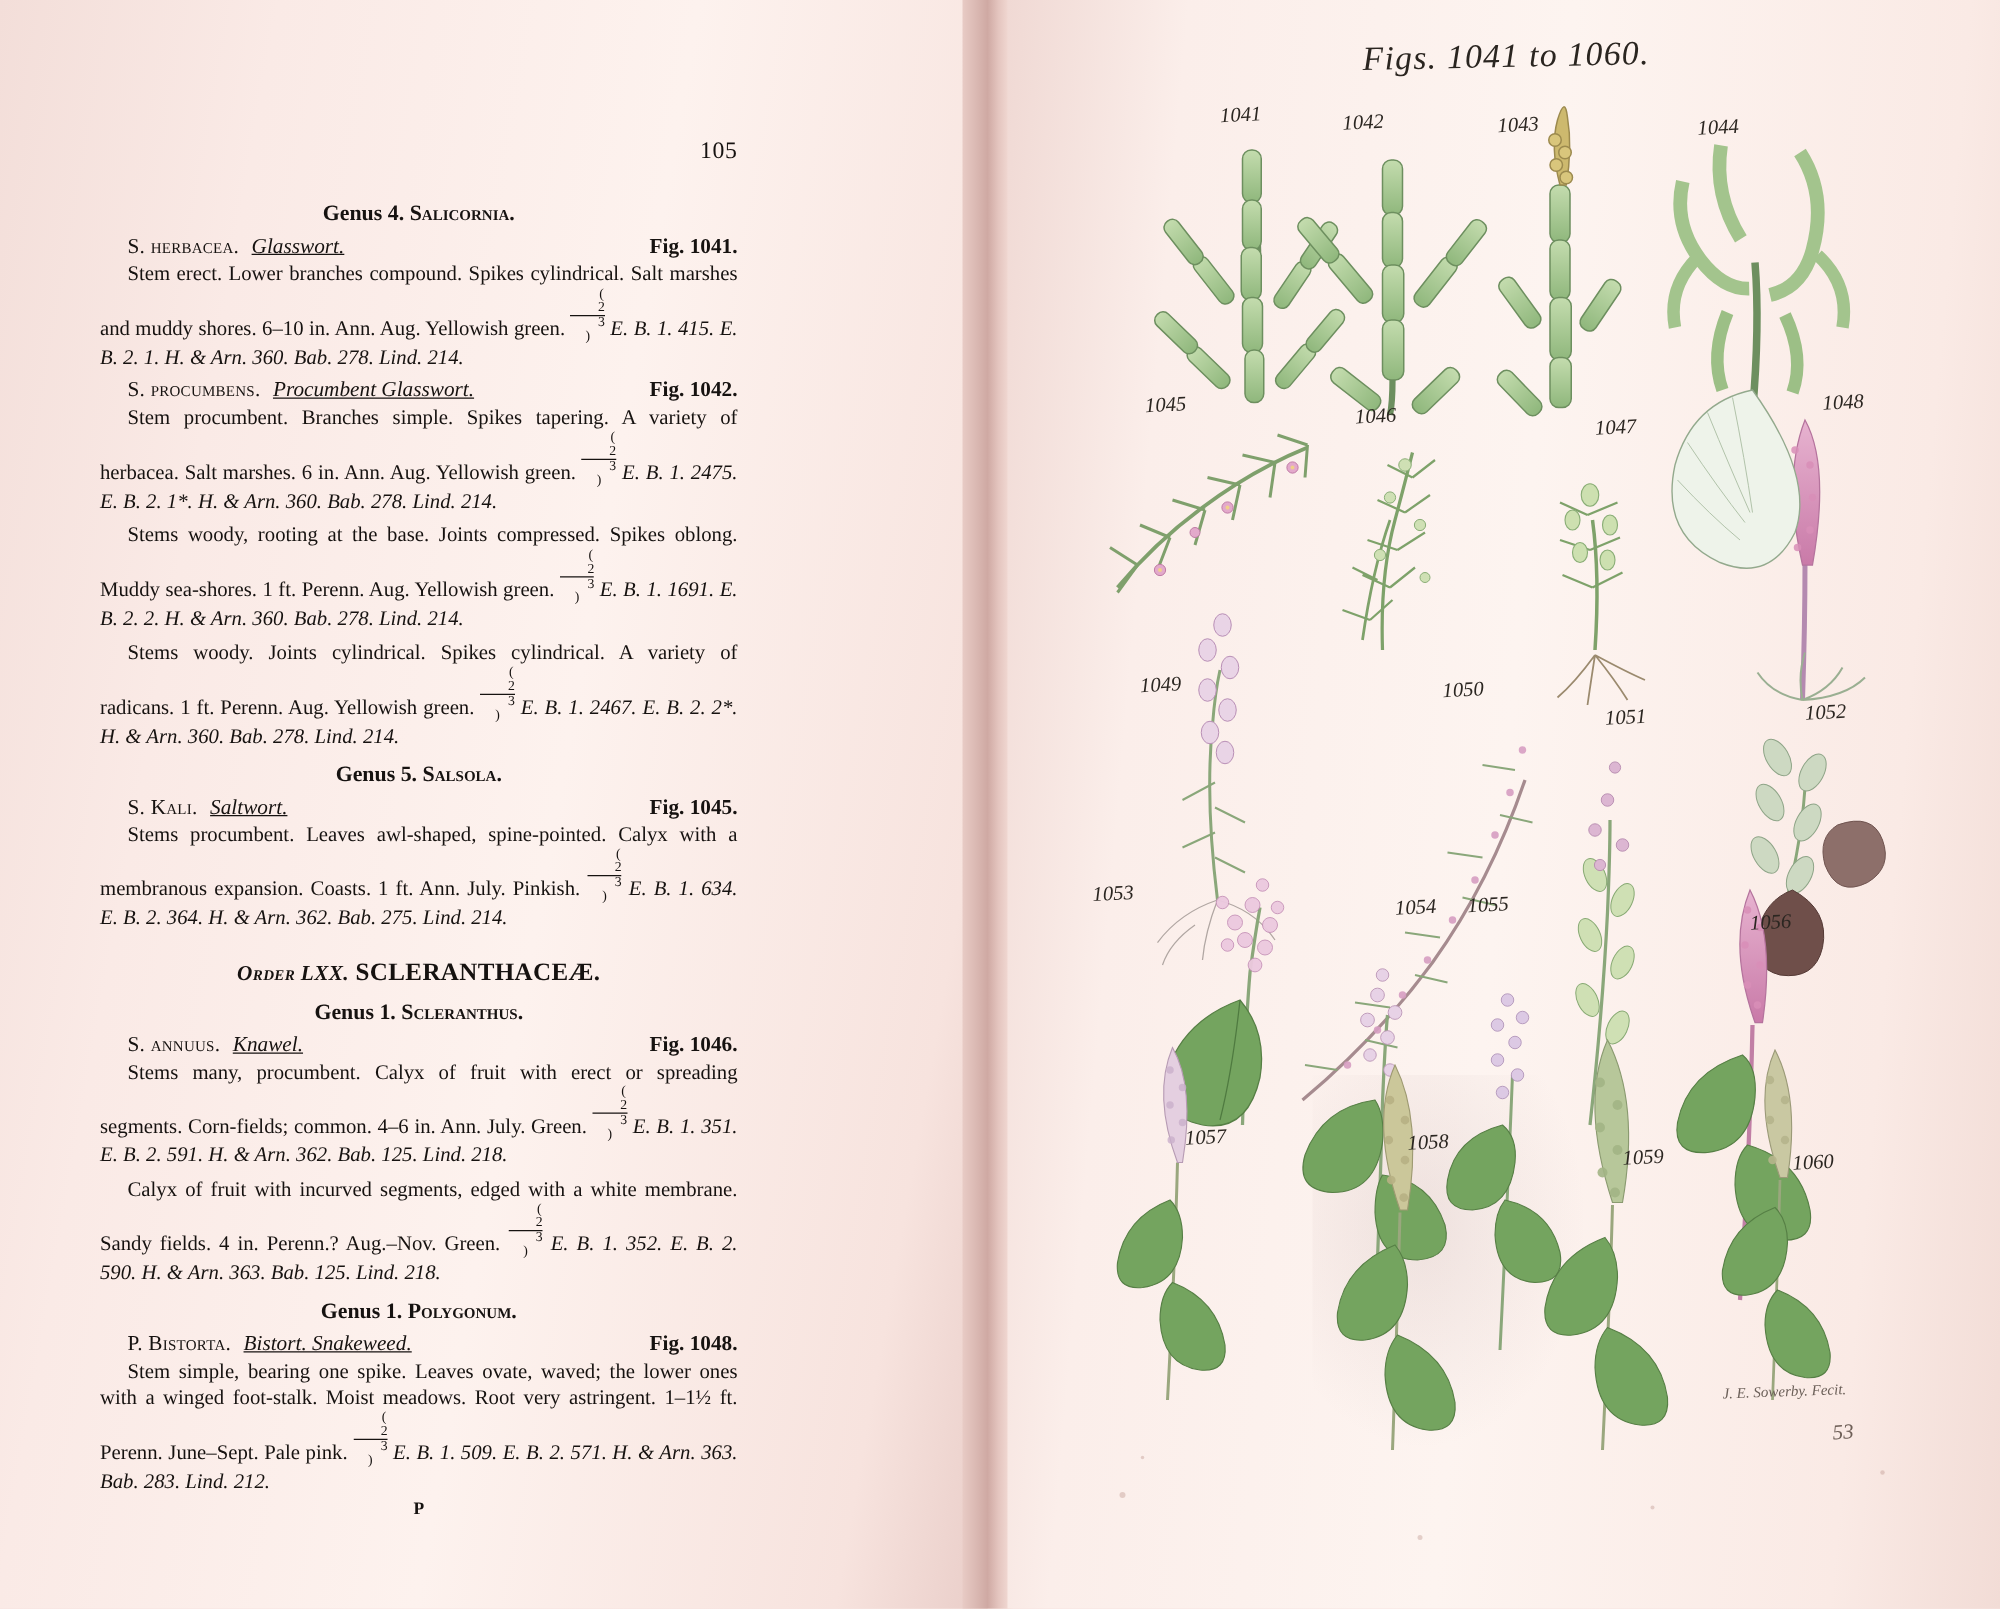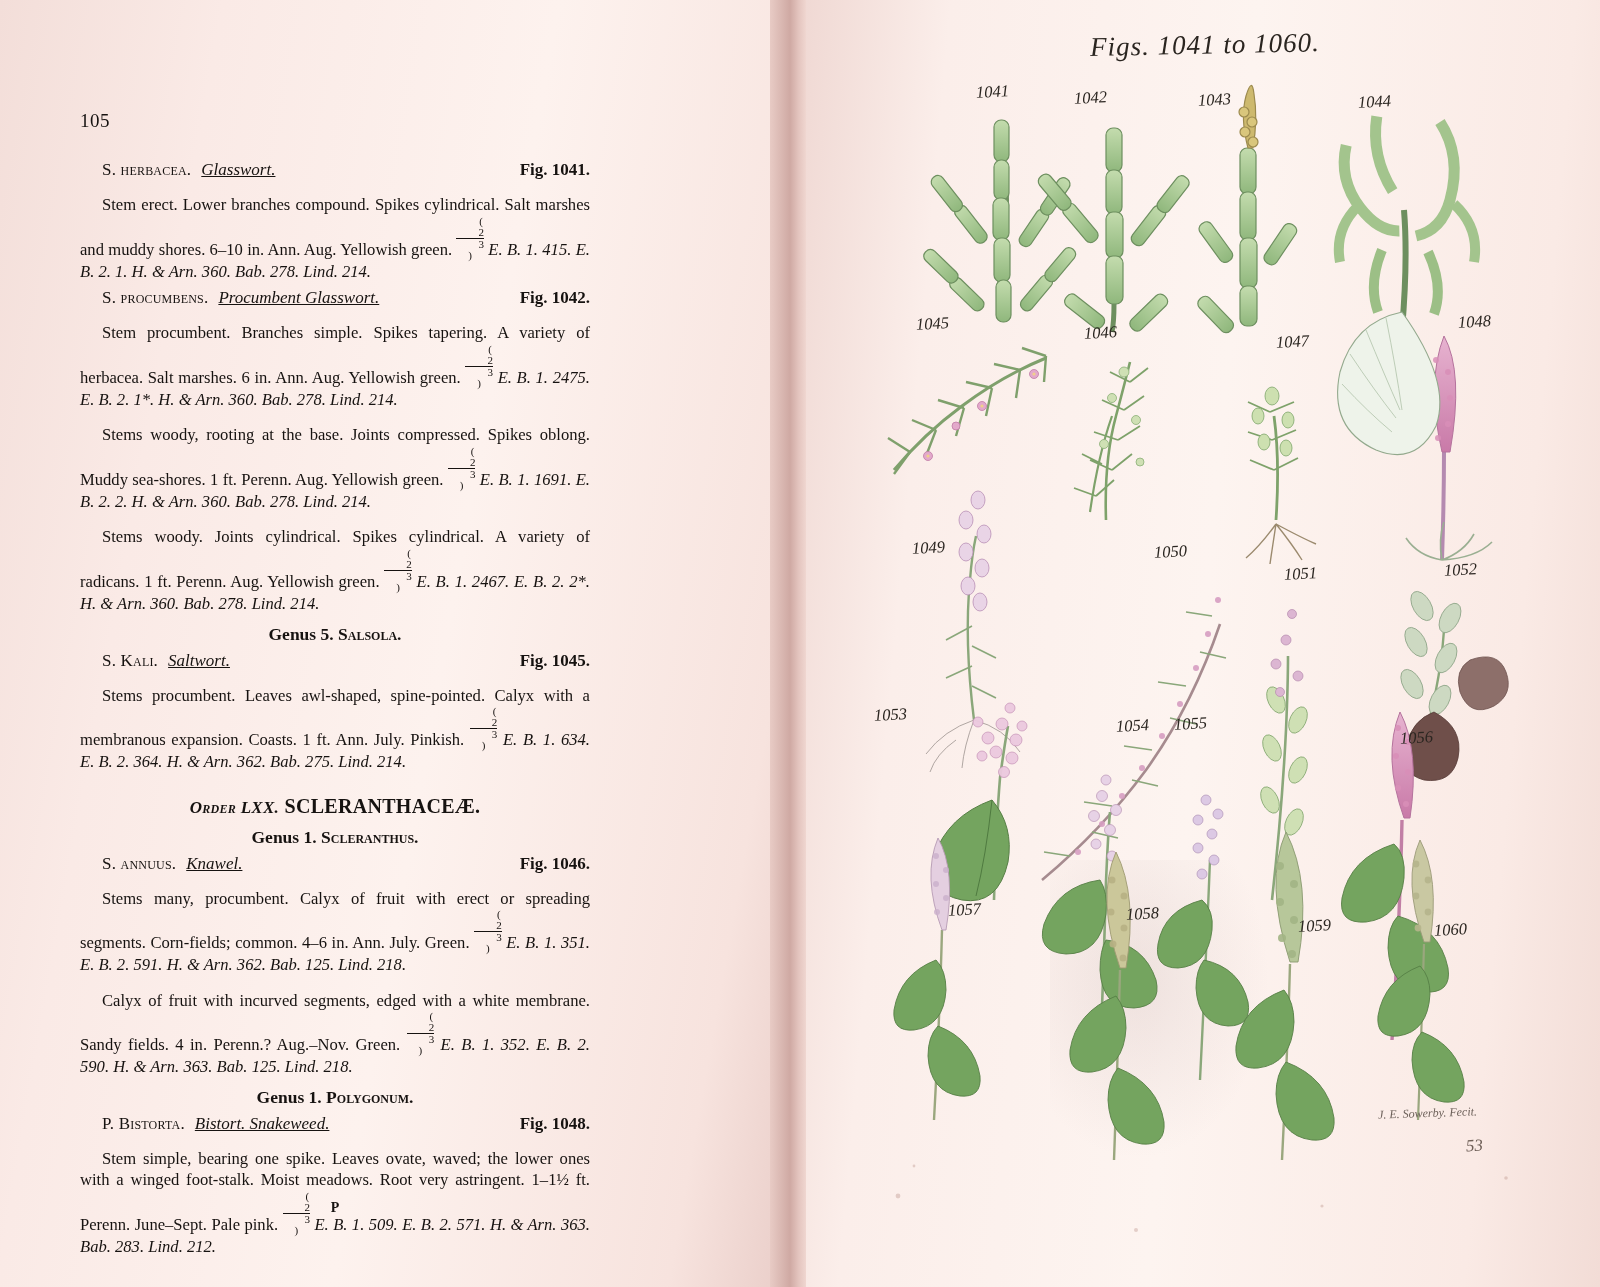--- a/index.html
+++ b/index.html
@@ -27,41 +27,41 @@
     position:absolute;left:1050px;top:860px;width:220px;height:300px;
     background:radial-gradient(ellipse at 40% 40%,rgba(180,150,150,.20),rgba(180,150,150,0) 70%);
     pointer-events:none;
   }
 
   
   .txtcol{
     position:absolute;left:80px;top:110px;width:510px;
     color:#161210;
   }
-  .folio{text-align:left;font-size:19px;letter-spacing:.5px;margin-bottom:28px;}
+  .folio{text-align:right;font-size:19px;letter-spacing:.5px;margin-bottom:28px;}
   .genus-head{
     text-align:center;font-size:17.5px;margin:9px 0 5px 0;font-weight:bold;
   }
   .genus-head .sc{font-variant:small-caps;}
   .order-head{
     text-align:center;font-size:20px;margin:22px 0 6px 0;font-weight:bold;
     letter-spacing:.3px;
   }
   .order-head .sc{font-variant:small-caps;font-size:17px;font-style:italic;}
   .sp{margin-top:6px;}
   .sp-line{
     display:flex;justify-content:flex-start;align-items:baseline;
     font-size:17px;padding-left:22px;position:relative;
   }
   .sp-name{font-variant:small-caps;letter-spacing:.2px;white-space:nowrap;}
   .sp-common{font-style:italic;margin-left:10px;white-space:nowrap;text-decoration:underline;}
   .sp-fig{margin-left:auto;font-weight:bold;white-space:nowrap;}
   .sp-body{
     font-size:16.6px;line-height:1.30;text-align:justify;
-    text-indent:22px;margin-top:14px;
+    text-indent:22px;margin-top:1px;
     hyphens:none;
   }
   .sp-refs{font-style:italic;font-size:16.6px;line-height:1.30;text-align:justify;}
   .frac{display:inline-block;vertical-align:-0.35em;font-size:11px;line-height:1;text-align:center;}
   .frac span{display:block;}
   .frac .den{border-top:1px solid #161210;}
   .sig{position:absolute;left:0;top:1090px;width:510px;text-align:center;font-size:14px;font-weight:bold;}
 
   
   .plate-title{
@@ -90,20 +90,24 @@
 <div id="book">
 
   <div class="page-left"></div>
   <div class="gutter"></div>
   <div class="page-right"></div>
   <div class="plate-shadow"></div>
 
   <div class="txtcol">
     <div class="folio">105</div>
 
+    <div class="genus-head">
+      <span>Genus 4.</span>
+      <span class="sc">Salicornia.</span>
+    </div>
 
     <div class="sp">
       <div class="sp-line">
         <span class="sp-name">S. herbacea.</span>
         <span class="sp-common">Glasswort.</span>
         <span class="sp-fig">Fig. 1041.</span>
       </div>
       <div class="sp-body"><span>Stem erect. Lower branches compound. Spikes cylindrical. Salt marshes and muddy shores. 6–10 in. Ann. Aug. Yellowish green.</span>
         <span class="frac">(<span>2</span><span class="den">3</span>)</span>
         <span class="sp-refs">E. B. 1. 415.  E. B. 2. 1.  H. &amp; Arn. 360.  Bab. 278.  Lind. 214.</span>

